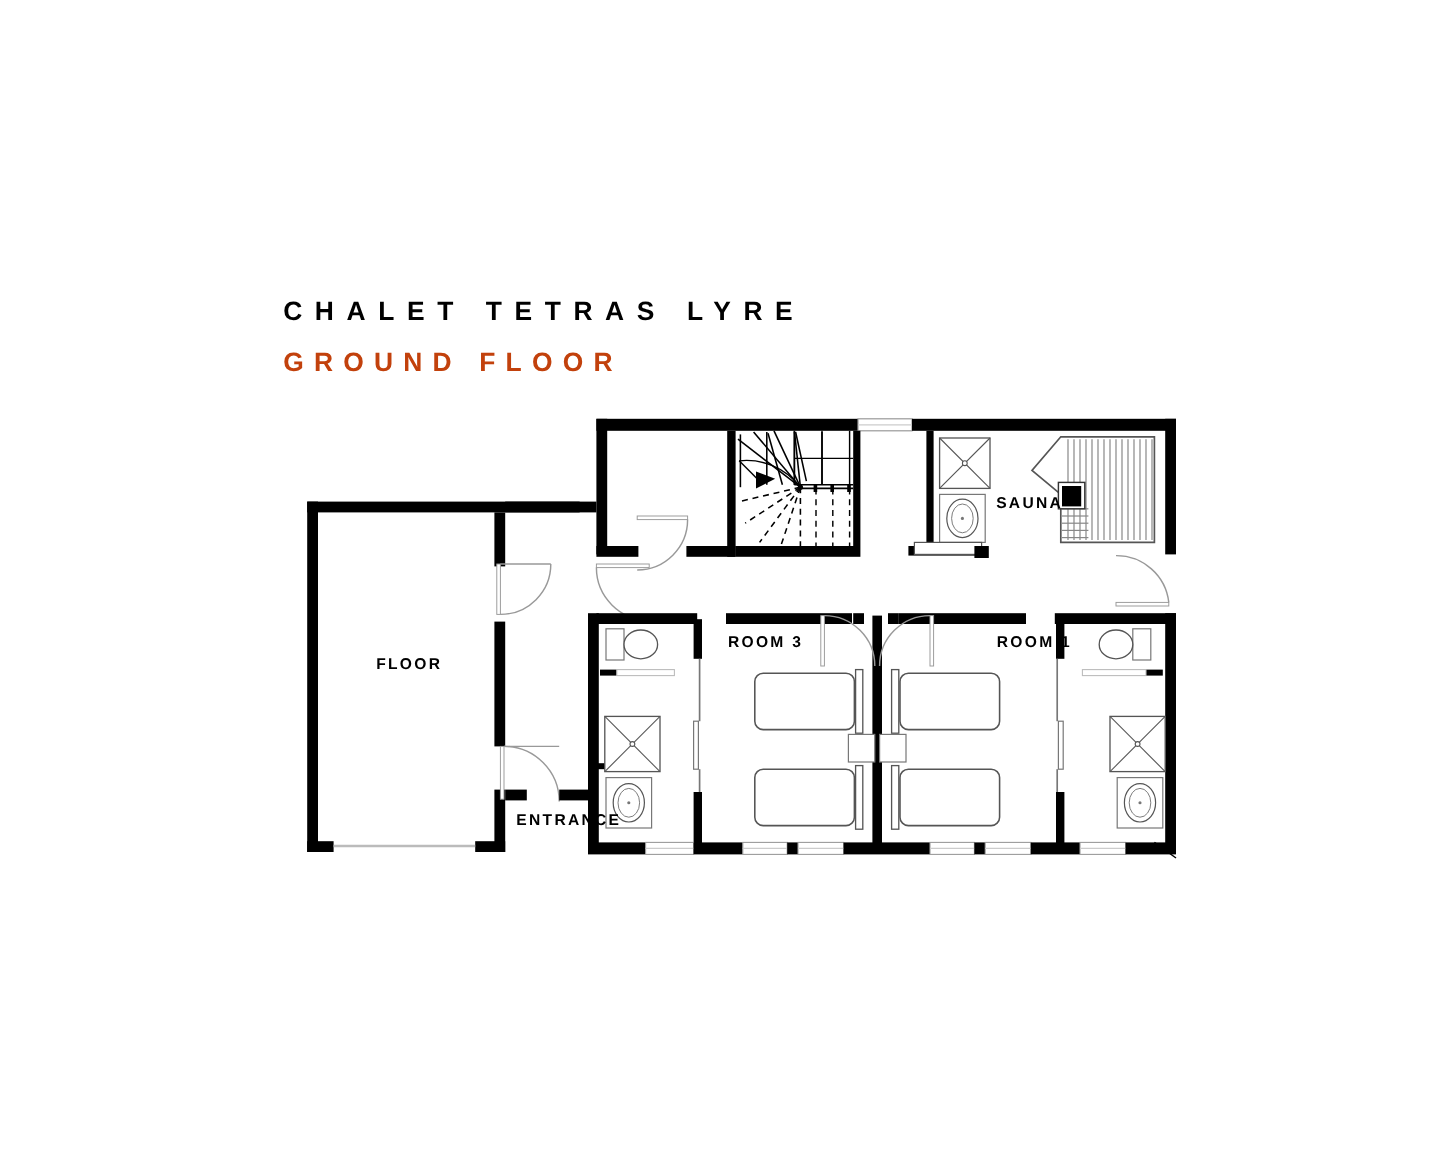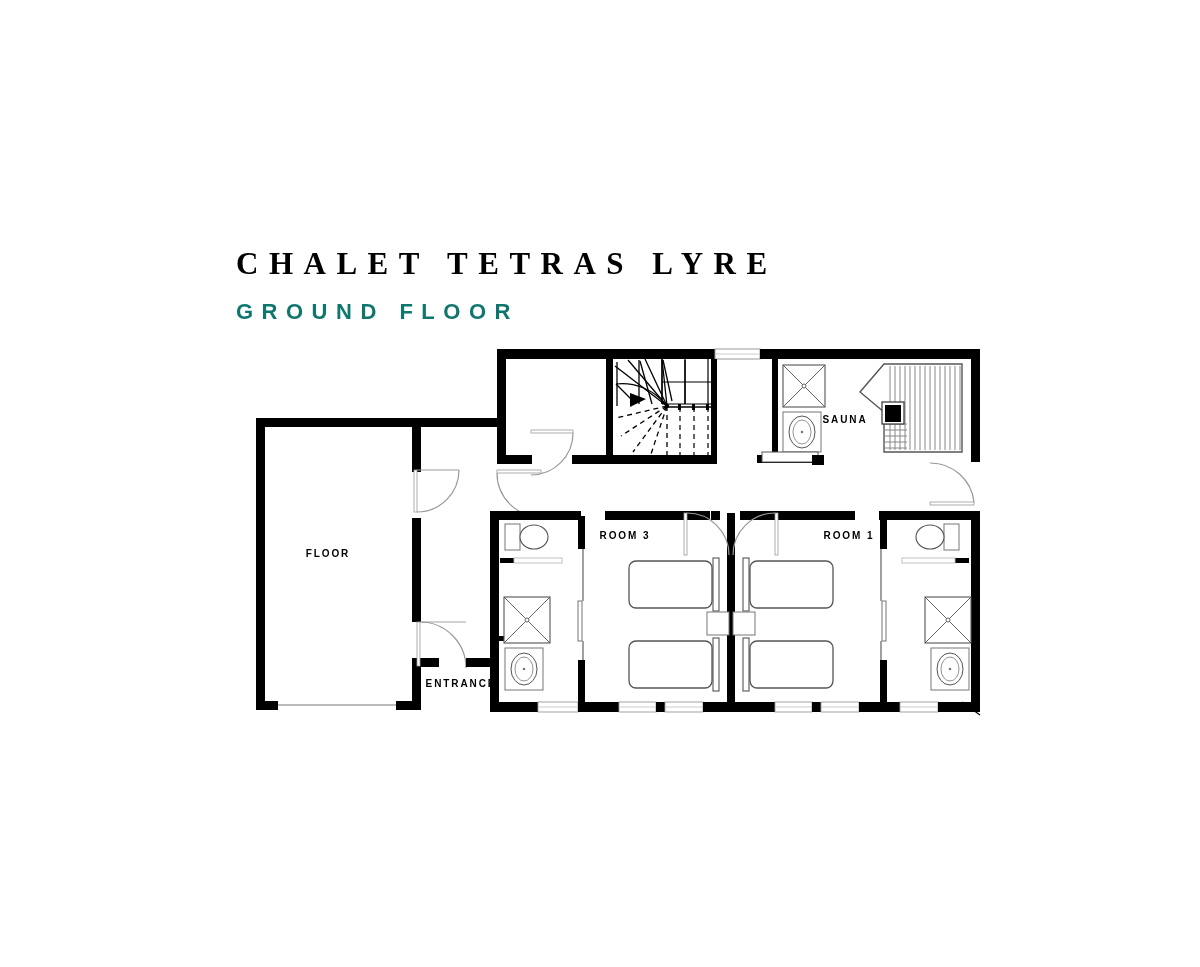--- a/index.html
+++ b/index.html
@@ -23,53 +23,53 @@
     height: 967px;
     background: #ffffff;
   }
   .title-block {
     position: absolute;
     left: 236px;
     top: 248px;
     width: 700px;
   }
   .plan-title {
-    font-size: 31px;
+    font-size: 22px;
     font-weight: 700;
     letter-spacing: 10.5px;
     line-height: 1.05;
     color: #000000;
     white-space: nowrap;
-    font-family: Liberation Serif, serif;
   }
   .plan-subtitle {
     font-size: 22px;
     font-weight: 600;
     letter-spacing: 8.5px;
     line-height: 1.05;
     margin-top: 19px;
-    color: #0f766e;
+    color: #c2410c;
     white-space: nowrap;
   }
   #plan-svg {
     position: absolute;
     left: 0;
     top: 0;
     width: 1200px;
     height: 967px;
     display: block;
   }
   .room-label {
     position: absolute;
-    font-size: 10px;
+    font-size: 13px;
     font-weight: 700;
     letter-spacing: 1.9px;
     color: #000000;
     white-space: nowrap;
     transform: translate(-50%, -50%);
+    margin-left: 13px;
   }
 </style>
 </head>
 <body>
 
 <div id="sheet">
 
   <div class="title-block">
     <div class="plan-title">CHALET TETRAS LYRE</div>
     <div class="plan-subtitle">GROUND FLOOR</div>

